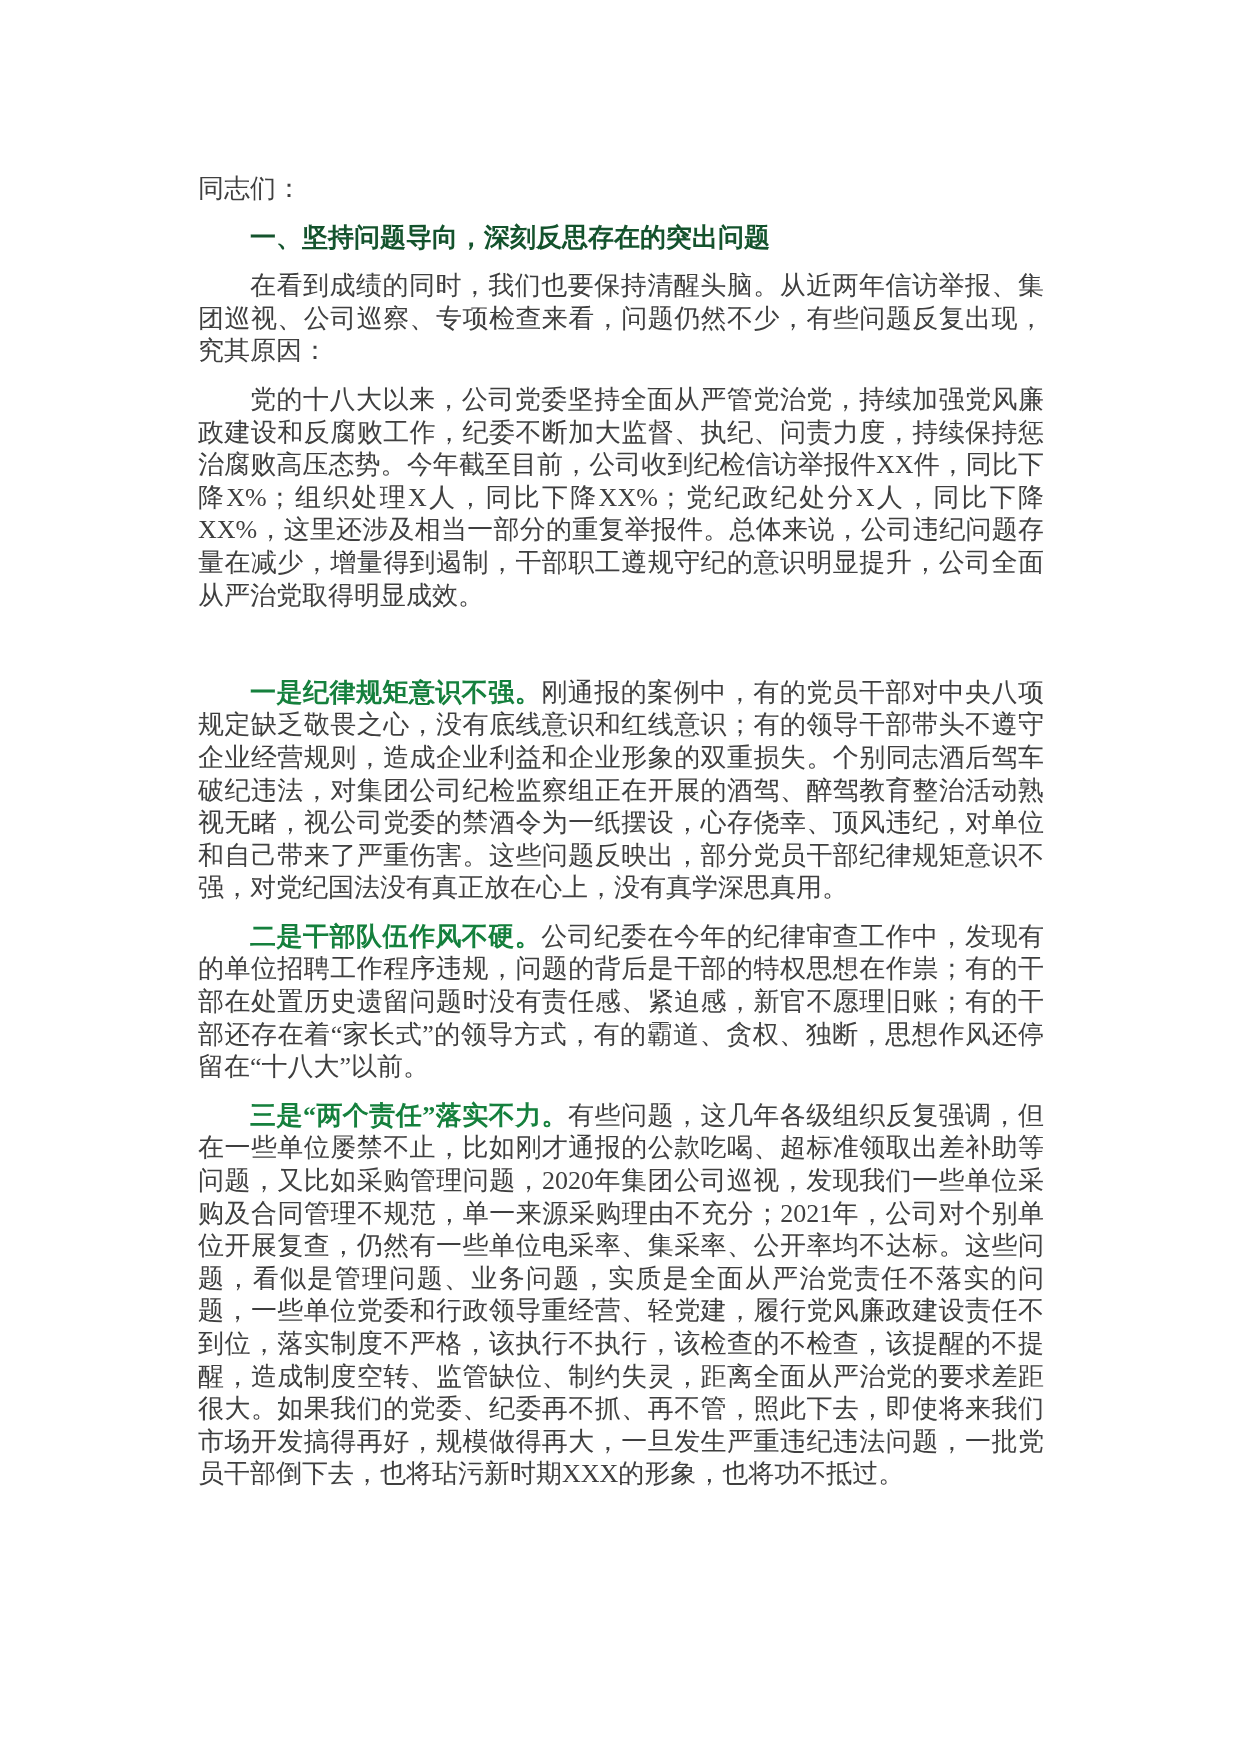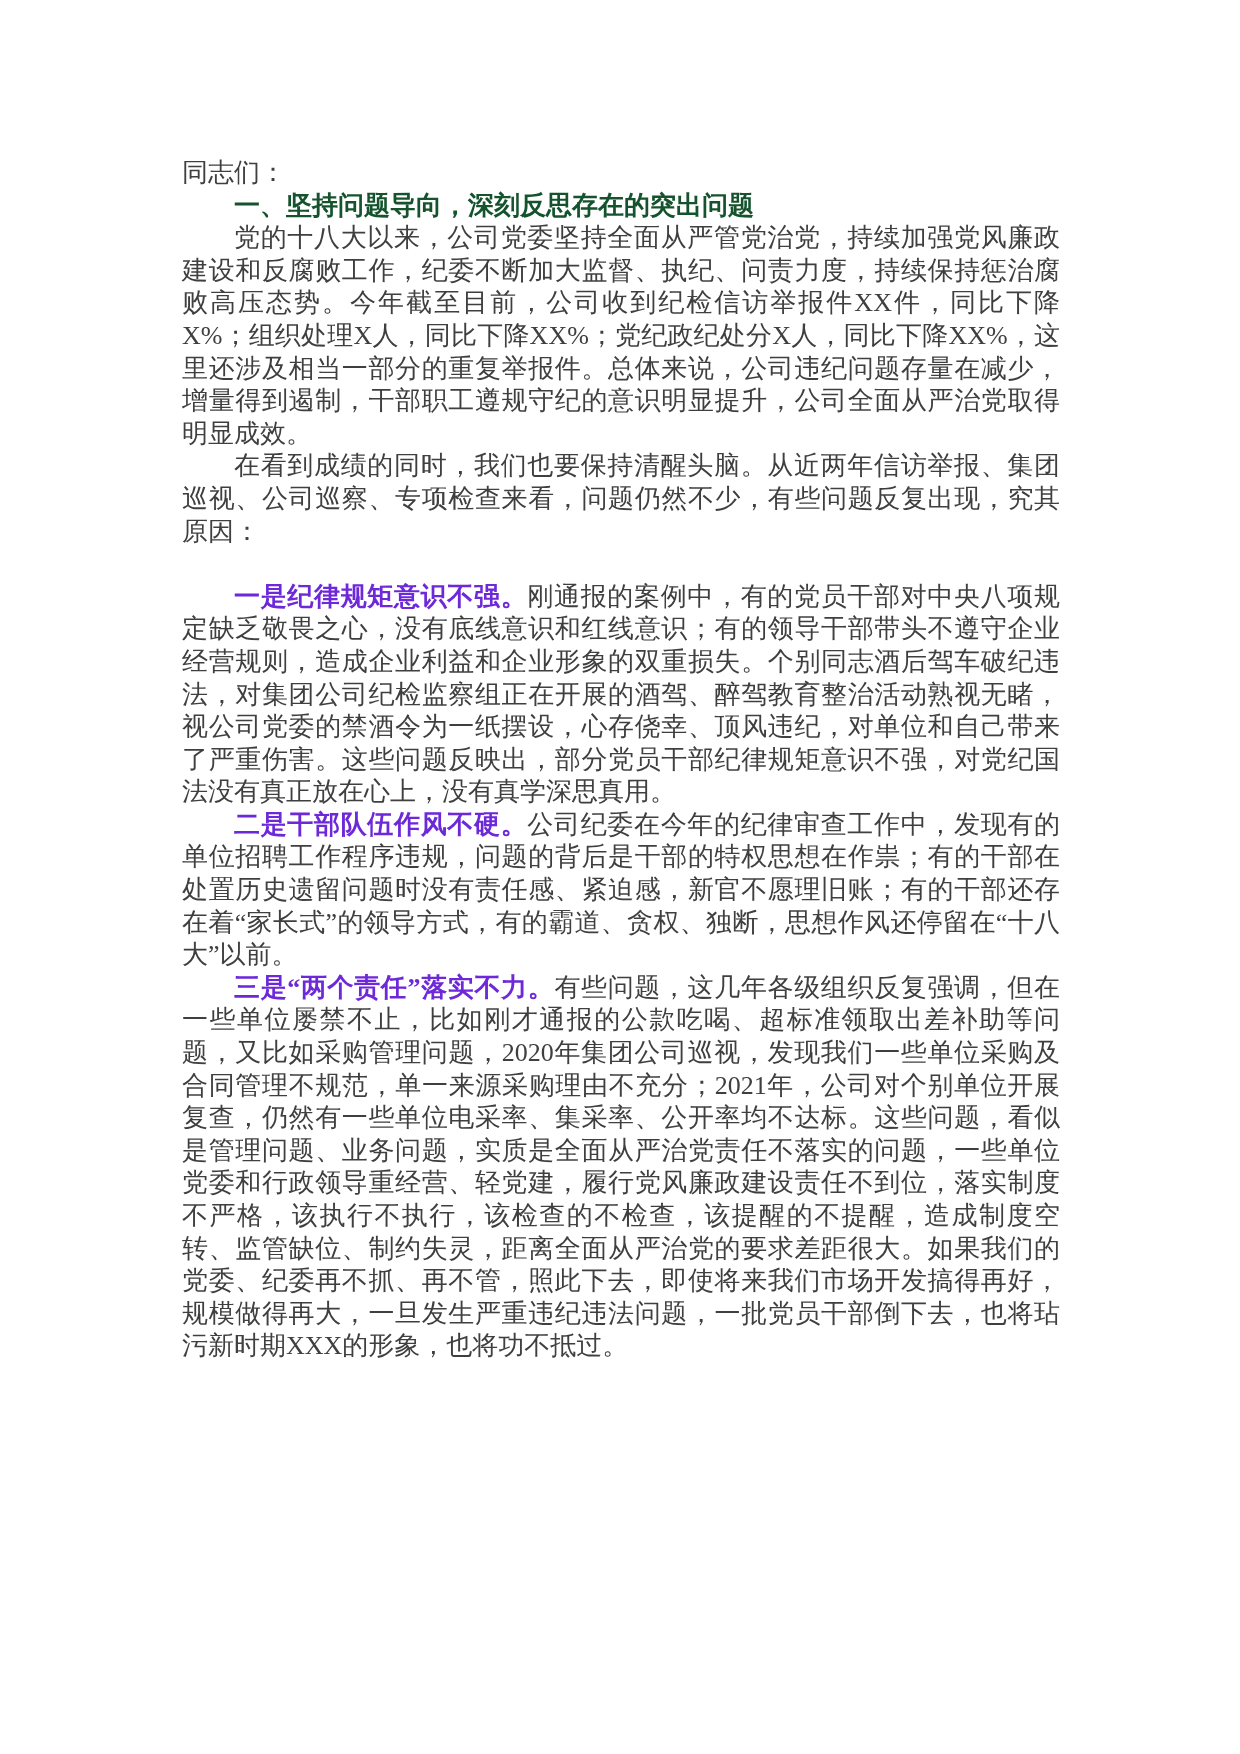--- a/index.html
+++ b/index.html
@@ -19,46 +19,46 @@
     left: 182px;
     top: 157px;
     width: 878px;
     font-family: "Liberation Serif", "DejaVu Serif", serif;
     font-size: 26px;
     line-height: 32.6px;
     color: #3f3f3f;
     text-align: justify;
   }
   .doc-body p {
-    margin: 0;
+    margin: 16px;
     padding: 0;
     text-indent: 2em;
   }
   .doc-body p.salutation {
     text-indent: 0;
   }
   .doc-body p.heading {
     font-weight: bold;
     color: #14532d;
   }
   .doc-body p.spacer {
     text-indent: 0;
   }
   .doc-body strong.lead {
     font-weight: bold;
-    color: #6d28d9;
+    color: #15803d;
   }
 </style>
 </head>
 <body>
 
 <div class="page">
   <div class="doc-body">
       <p class="salutation">同志们：</p>
       <p class="heading">一、坚持问题导向，深刻反思存在的突出问题</p>
+      <p class="body">在看到成绩的同时，我们也要保持清醒头脑。从近两年信访举报、集团巡视、公司巡察、专项检查来看，问题仍然不少，有些问题反复出现，究其原因：</p>
       <p class="body">党的十八大以来，公司党委坚持全面从严管党治党，持续加强党风廉政建设和反腐败工作，纪委不断加大监督、执纪、问责力度，持续保持惩治腐败高压态势。今年截至目前，公司收到纪检信访举报件XX件，同比下降X%；组织处理X人，同比下降XX%；党纪政纪处分X人，同比下降XX%，这里还涉及相当一部分的重复举报件。总体来说，公司违纪问题存量在减少，增量得到遏制，干部职工遵规守纪的意识明显提升，公司全面从严治党取得明显成效。</p>
-      <p class="body">在看到成绩的同时，我们也要保持清醒头脑。从近两年信访举报、集团巡视、公司巡察、专项检查来看，问题仍然不少，有些问题反复出现，究其原因：</p>
       <p class="spacer">&nbsp;</p>
       <p class="body"><strong class="lead">一是纪律规矩意识不强。</strong>刚通报的案例中，有的党员干部对中央八项规定缺乏敬畏之心，没有底线意识和红线意识；有的领导干部带头不遵守企业经营规则，造成企业利益和企业形象的双重损失。个别同志酒后驾车破纪违法，对集团公司纪检监察组正在开展的酒驾、醉驾教育整治活动熟视无睹，视公司党委的禁酒令为一纸摆设，心存侥幸、顶风违纪，对单位和自己带来了严重伤害。这些问题反映出，部分党员干部纪律规矩意识不强，对党纪国法没有真正放在心上，没有真学深思真用。</p>
       <p class="body"><strong class="lead">二是干部队伍作风不硬。</strong>公司纪委在今年的纪律审查工作中，发现有的单位招聘工作程序违规，问题的背后是干部的特权思想在作祟；有的干部在处置历史遗留问题时没有责任感、紧迫感，新官不愿理旧账；有的干部还存在着“家长式”的领导方式，有的霸道、贪权、独断，思想作风还停留在“十八大”以前。</p>
       <p class="body"><strong class="lead">三是“两个责任”落实不力。</strong>有些问题，这几年各级组织反复强调，但在一些单位屡禁不止，比如刚才通报的公款吃喝、超标准领取出差补助等问题，又比如采购管理问题，2020年集团公司巡视，发现我们一些单位采购及合同管理不规范，单一来源采购理由不充分；2021年，公司对个别单位开展复查，仍然有一些单位电采率、集采率、公开率均不达标。这些问题，看似是管理问题、业务问题，实质是全面从严治党责任不落实的问题，一些单位党委和行政领导重经营、轻党建，履行党风廉政建设责任不到位，落实制度不严格，该执行不执行，该检查的不检查，该提醒的不提醒，造成制度空转、监管缺位、制约失灵，距离全面从严治党的要求差距很大。如果我们的党委、纪委再不抓、再不管，照此下去，即使将来我们市场开发搞得再好，规模做得再大，一旦发生严重违纪违法问题，一批党员干部倒下去，也将玷污新时期XXX的形象，也将功不抵过。</p>
     </div>
 </div>
 
 </body></html>

